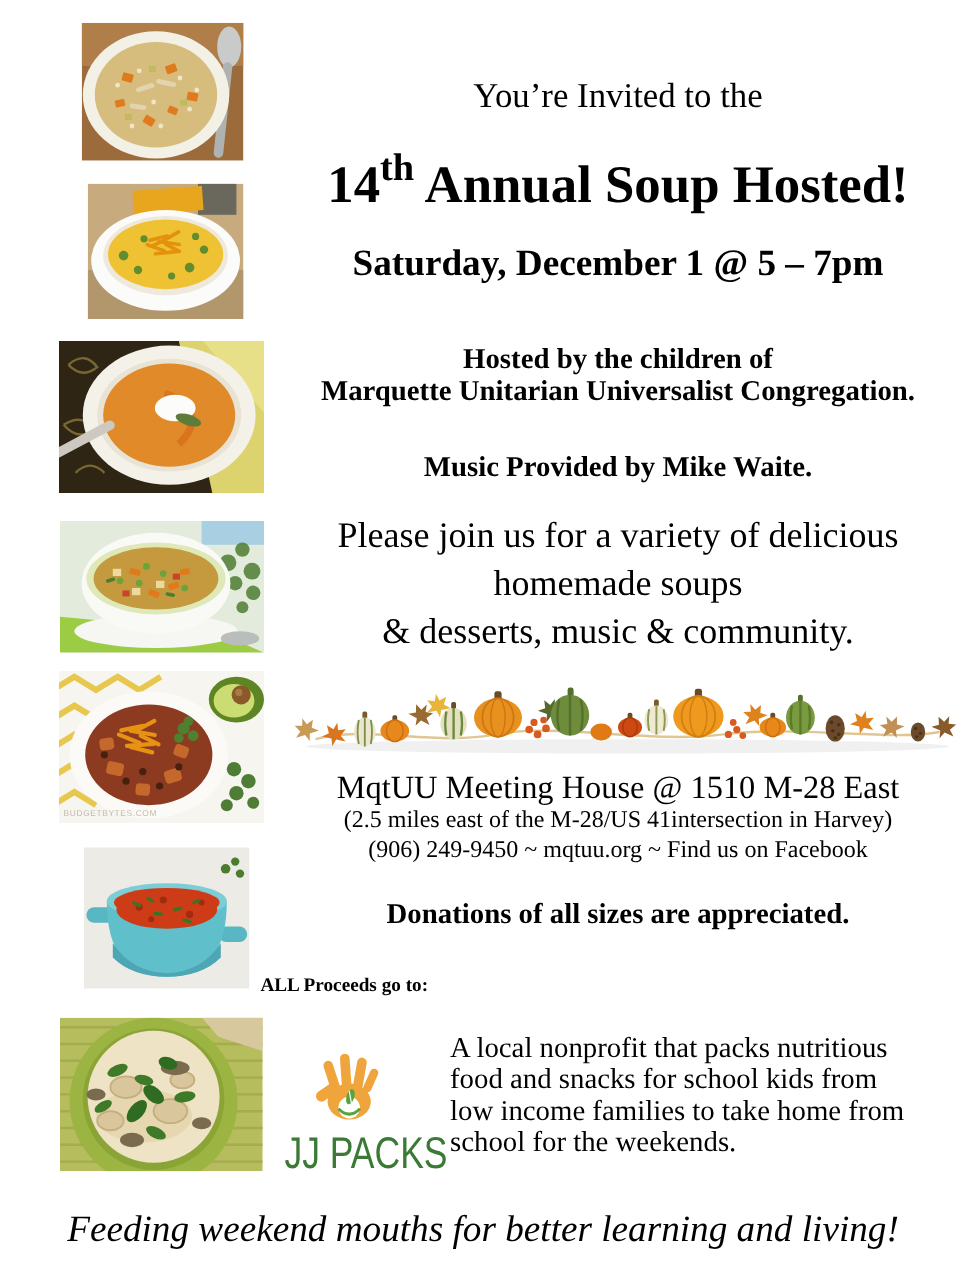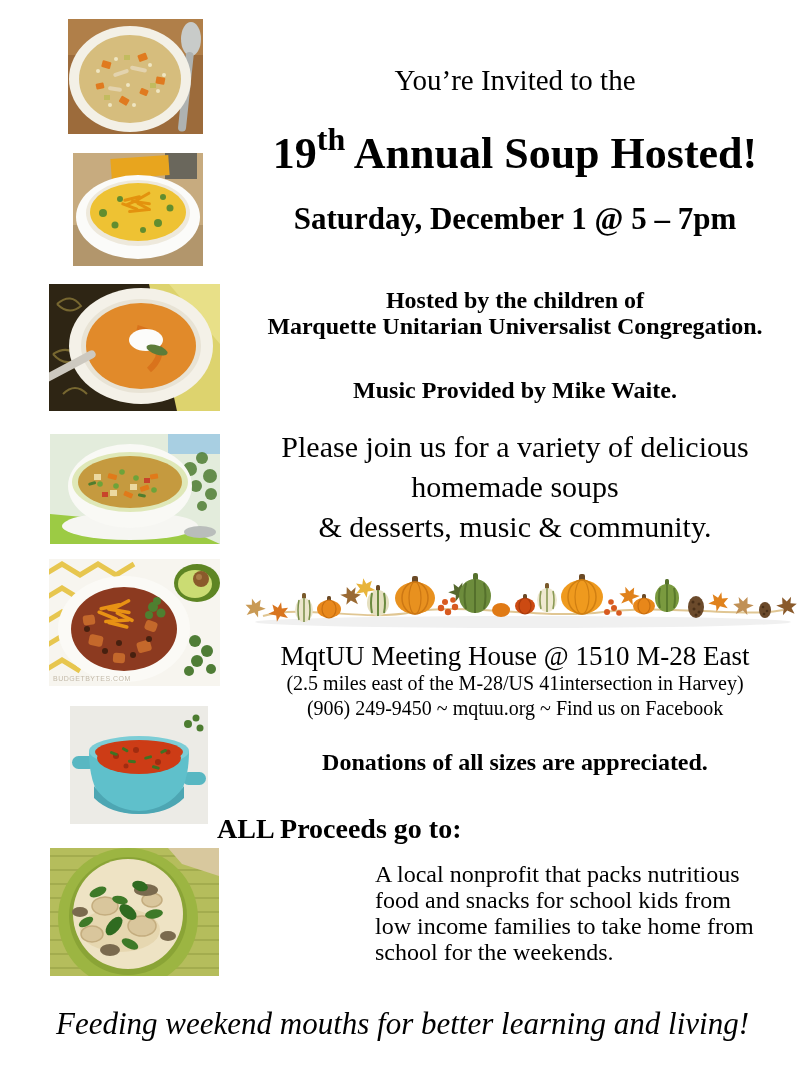--- a/index.html
+++ b/index.html
@@ -30,21 +30,21 @@
   .join     {top:427px; font-size:30px; line-height:40px;}
   .venue    {top:641px; font-size:27px;}
   .directions{top:672px;font-size:20px;}
   .contact  {top:697px; font-size:20px;}
   .donations{top:749px; font-size:24px; font-weight:bold;}
 
   .banner{position:absolute;left:243px;top:556px;width:558px;height:84px;}
   .banner svg{display:block;width:100%;height:100%;}
 
   
-  .proceeds{position:absolute;left:217px;top:813px;font-size:28px;font-weight:bold;}
+  .proceeds{position:absolute;left:217px;top:813px;font-size:16px;font-weight:bold;}
   .logo{position:absolute;left:220px;top:878px;width:140px;text-align:center;}
   .logo .hand{width:60px;height:58px;margin:0 auto;}
   .logo-text{display:inline-block;margin-top:4px;font-family:"Liberation Sans",sans-serif;
              font-size:37px;color:#3a7a35;transform:scaleX(.8);transform-origin:center;
              white-space:nowrap;letter-spacing:0px;}
   .np-text{position:absolute;left:375px;top:861px;width:432px;font-size:24px;line-height:26px;text-align:left;}
   .np-text span{display:block;}
 
   .tagline{position:absolute;left:0;top:1006px;width:805px;text-align:center;
            font-size:31px;font-style:italic;}
@@ -321,21 +321,21 @@
         <ellipse cx="78" cy="64" rx="10" ry="6" transform="rotate(40 78 64)"></ellipse>
         <ellipse cx="64" cy="78" rx="11" ry="6" transform="rotate(-50 64 78)"></ellipse>
         <ellipse cx="90" cy="38" rx="8" ry="5" transform="rotate(18 90 38)"></ellipse>
       </g>
     </svg>
   </figure>
 
   <div class="cblock invite">You’re Invited to the</div>
 
   <h1 class="cblock title" style="margin:0;">
-    <span>19</span><span class="ord">th</span><span> Annual Soup Hosted!</span>
+    <span>14</span><span class="ord">th</span><span> Annual Soup Hosted!</span>
   </h1>
 
   <div class="cblock datetime">Saturday, December 1 @ 5 – 7pm</div>
 
   <div class="cblock hosted">
     <span style="display:block">Hosted by the children of</span>
     <span style="display:block">Marquette Unitarian Universalist Congregation.</span>
   </div>
 
   <div class="cblock music">Music Provided by Mike Waite.</div>
@@ -447,20 +447,39 @@
     </svg>
   </div>
 
   <div class="cblock venue">MqtUU Meeting House @ 1510 M-28 East</div>
   <div class="cblock directions">(2.5 miles east of the M-28/US 41intersection in Harvey)</div>
   <div class="cblock contact">(906) 249-9450 ~ mqtuu.org ~ Find us on Facebook</div>
   <div class="cblock donations">Donations of all sizes are appreciated.</div>
 
   <div class="proceeds">ALL Proceeds go to:</div>
 
+  <div class="logo">
+    <div class="hand">
+      <svg viewBox="0 0 60 58">
+        <g fill="#f0a43c">
+          <rect x="2" y="28" width="22" height="9" rx="4.5" transform="rotate(-35 12 32)"></rect>
+          <rect x="16" y="5" width="8" height="27" rx="4" transform="rotate(-18 20 30)"></rect>
+          <rect x="25" y="0" width="8" height="29" rx="4" transform="rotate(-4 29 28)"></rect>
+          <rect x="34" y="3" width="8" height="27" rx="4" transform="rotate(10 38 28)"></rect>
+          <rect x="42" y="11" width="7" height="21" rx="3.5" transform="rotate(24 45 30)"></rect>
+          <ellipse cx="31" cy="40" rx="18" ry="15"></ellipse>
+        </g>
+        <circle cx="31" cy="45" r="9" fill="#ffffff"></circle>
+        <path d="M22,46 Q31,55 40,46" stroke="#57a33e" stroke-width="2.5" fill="none"></path>
+        <ellipse cx="32" cy="36" rx="3.2" ry="6.5" fill="#57a33e" transform="rotate(18 32 36)"></ellipse>
+        <line x1="31" y1="31" x2="33" y2="42" stroke="#ffffff" stroke-width="1"></line>
+      </svg>
+    </div>
+    <div class="logo-text">JJ PACKS</div>
+  </div>
 
   <div class="np-text">
     <span>A local nonprofit that packs nutritious</span>
     <span>food and snacks for school kids from</span>
     <span>low income families to take home from</span>
     <span>school for the weekends.</span>
   </div>
 
   <div class="tagline">Feeding weekend mouths for better learning and living!</div>
 

